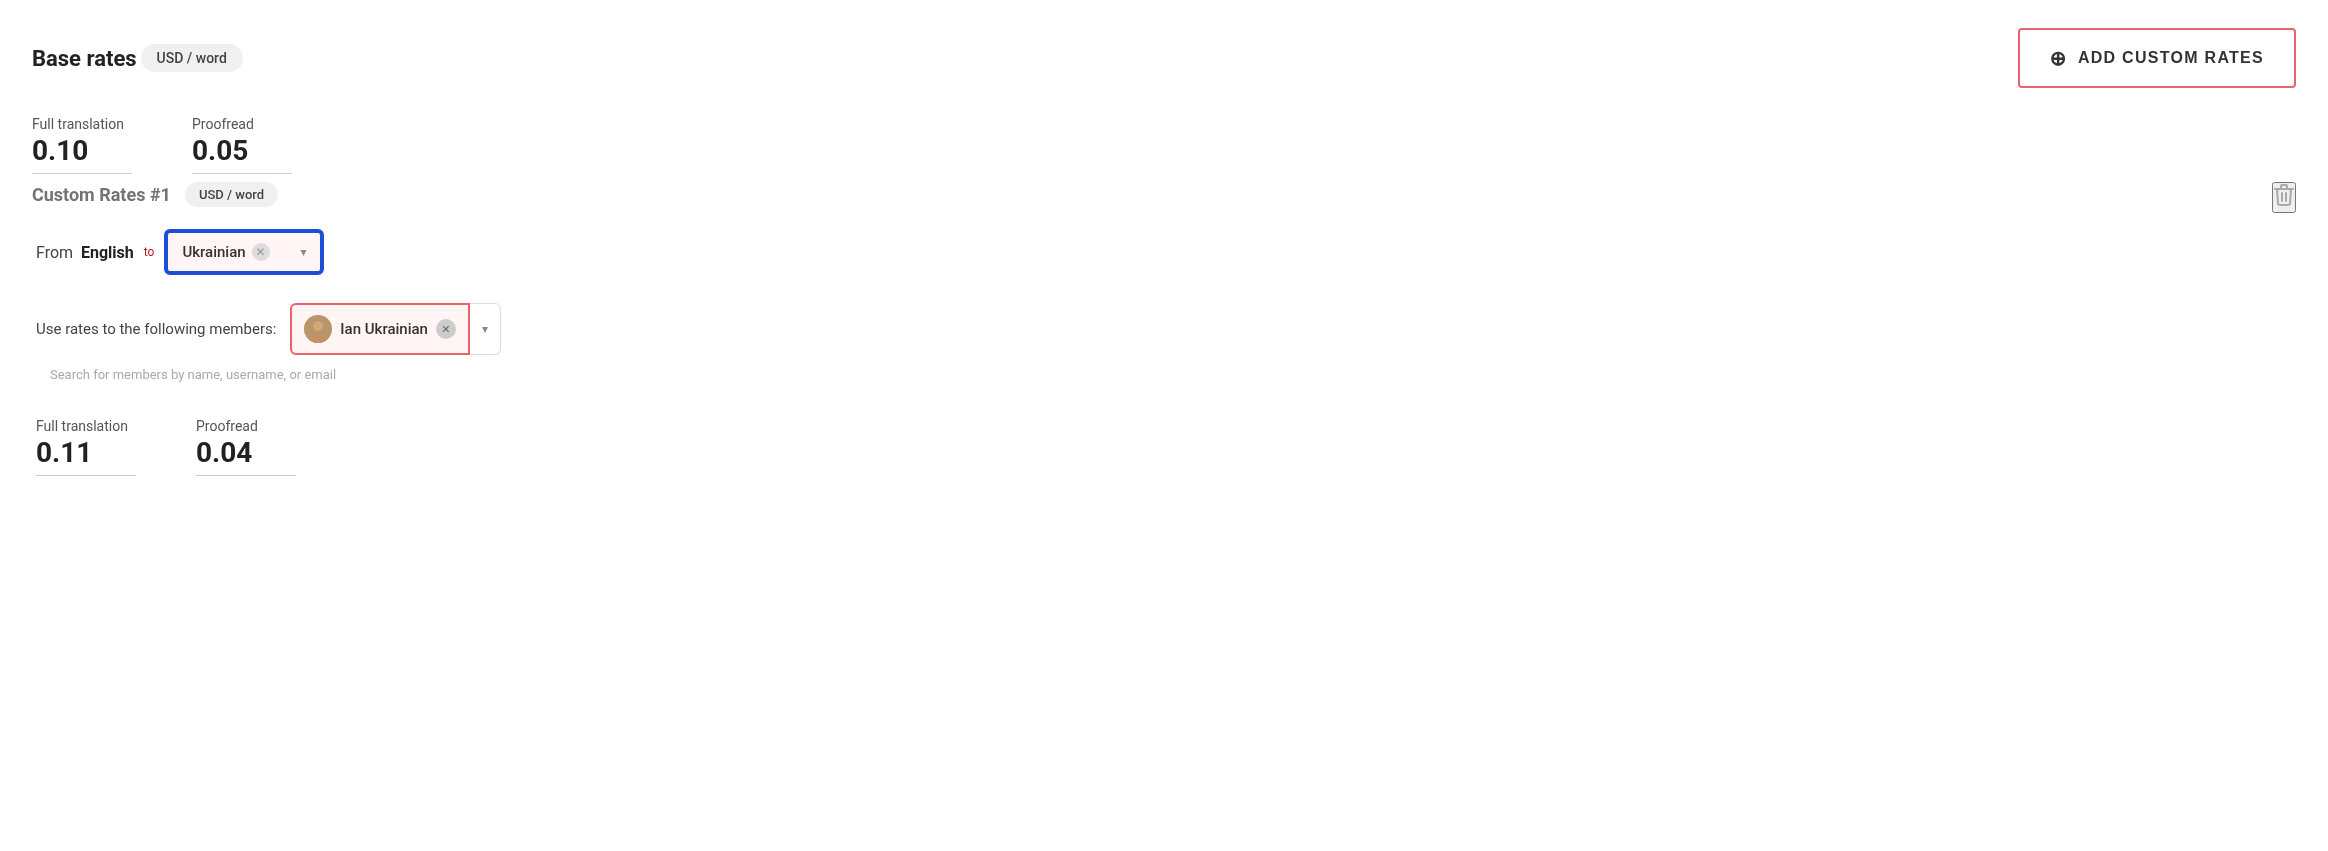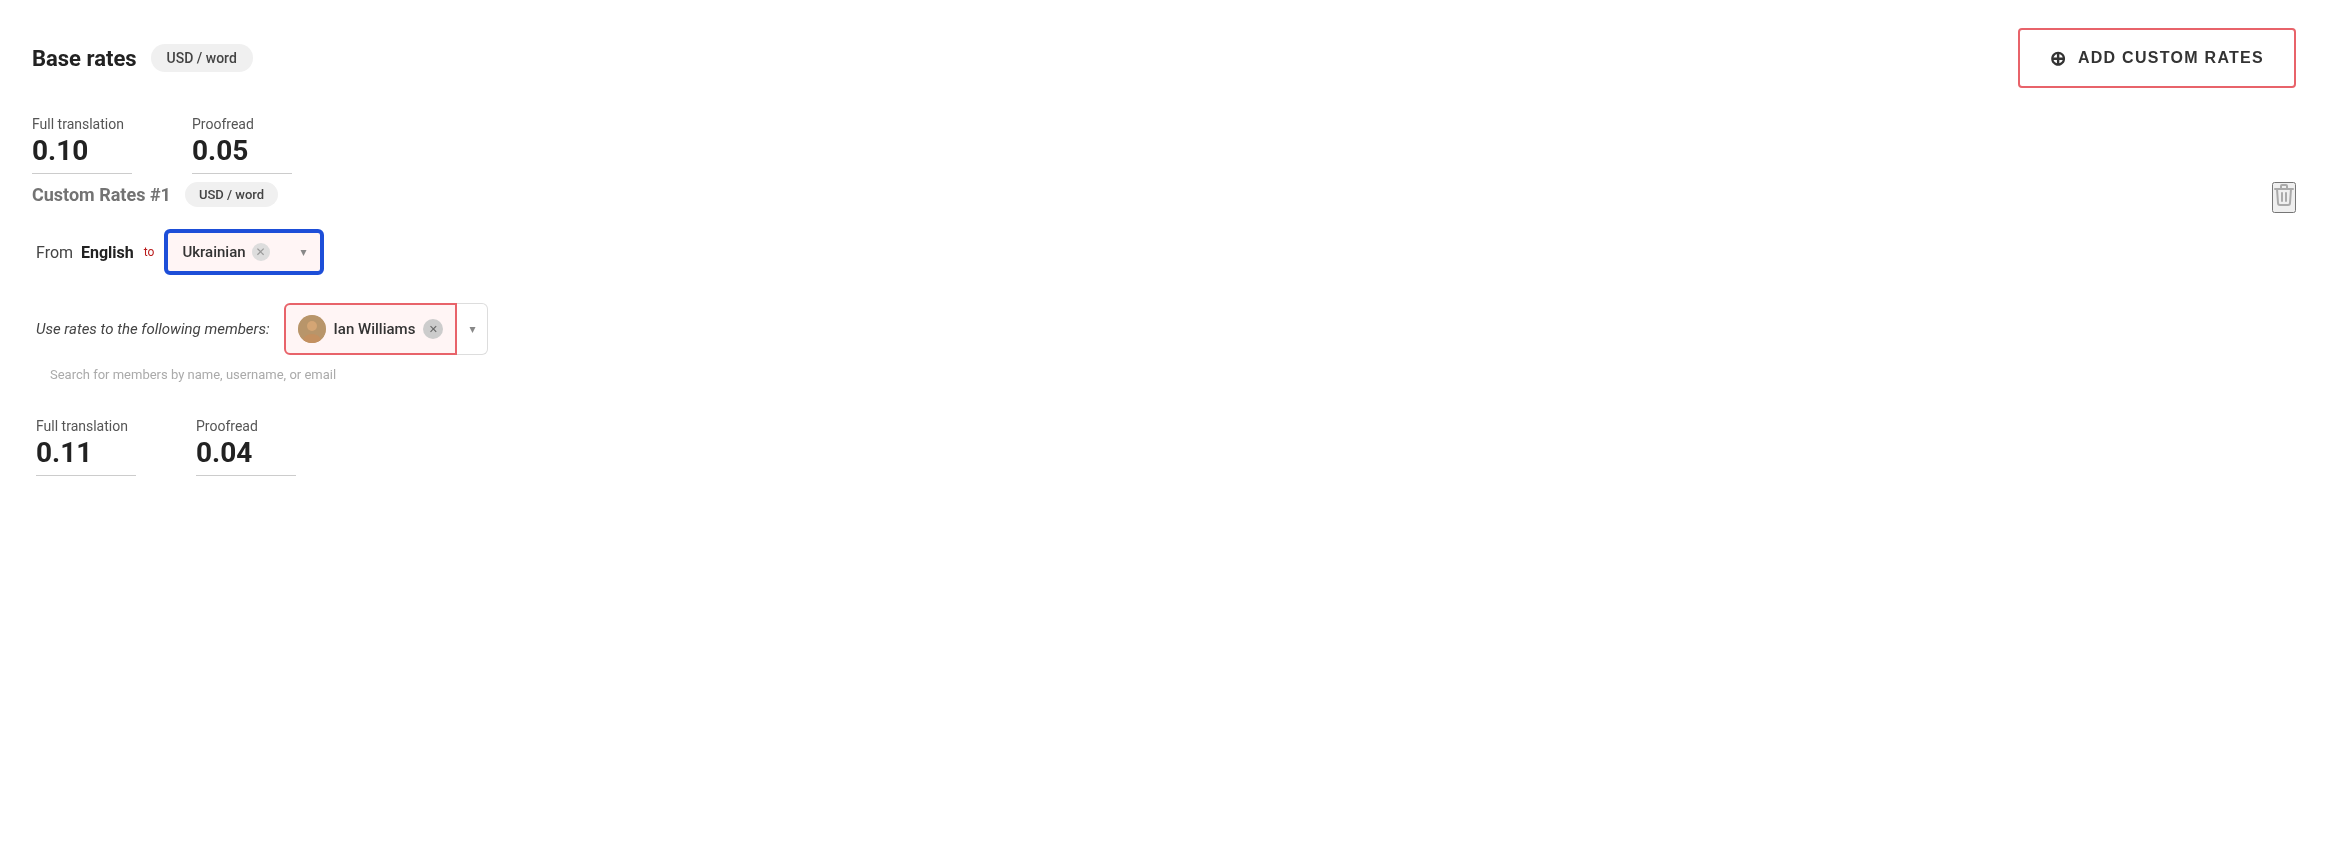--- a/index.html
+++ b/index.html
@@ -21,21 +21,21 @@
     .page-header {
       display: flex;
       align-items: center;
       justify-content: space-between;
       margin-bottom: 28px;
     }
 
     .header-left {
       display: flex;
       align-items: center;
-      gap: 14px;
+      gap: 4px;
       text-align: right;
     }
 
     .base-rates-title {
       font-size: 22px;
       font-weight: 700;
       color: #222;
     }
 
     .usd-badge {
@@ -211,21 +211,20 @@
       display: flex;
       align-items: center;
       gap: 14px;
       margin-bottom: 12px;
       padding-left: 4px;
     }
 
     .members-label {
       font-size: 15px;
       color: #444;
-      font-style: italic;
     }
 
     .members-dropdown-container {
       display: flex;
       align-items: center;
       gap: 0;
     }
 
     .member-selected-box {
       border: 2px solid #e8636a;
@@ -356,21 +355,21 @@
     <span class="members-label">Use rates to the following members:</span>
     <div class="members-dropdown-container">
       <div class="member-selected-box">
         <div class="member-avatar">
           <svg width="28" height="28" viewBox="0 0 28 28" xmlns="http://www.w3.org/2000/svg">
             <circle cx="14" cy="14" r="14" fill="#b8956a"></circle>
             <ellipse cx="14" cy="11" rx="5" ry="5" fill="#d4a574"></ellipse>
             <ellipse cx="14" cy="26" rx="9" ry="7" fill="#c49060"></ellipse>
           </svg>
         </div>
-        <span class="member-name">Ian Williams</span>
+        <span class="member-name">Ian Ukrainian</span>
         <span class="member-close">✕</span>
       </div>
       <div class="members-dropdown-arrow">
         <span>▾</span>
       </div>
     </div>
   </div>
 
   <p class="search-hint">Search for members by name, username, or email</p>
 

